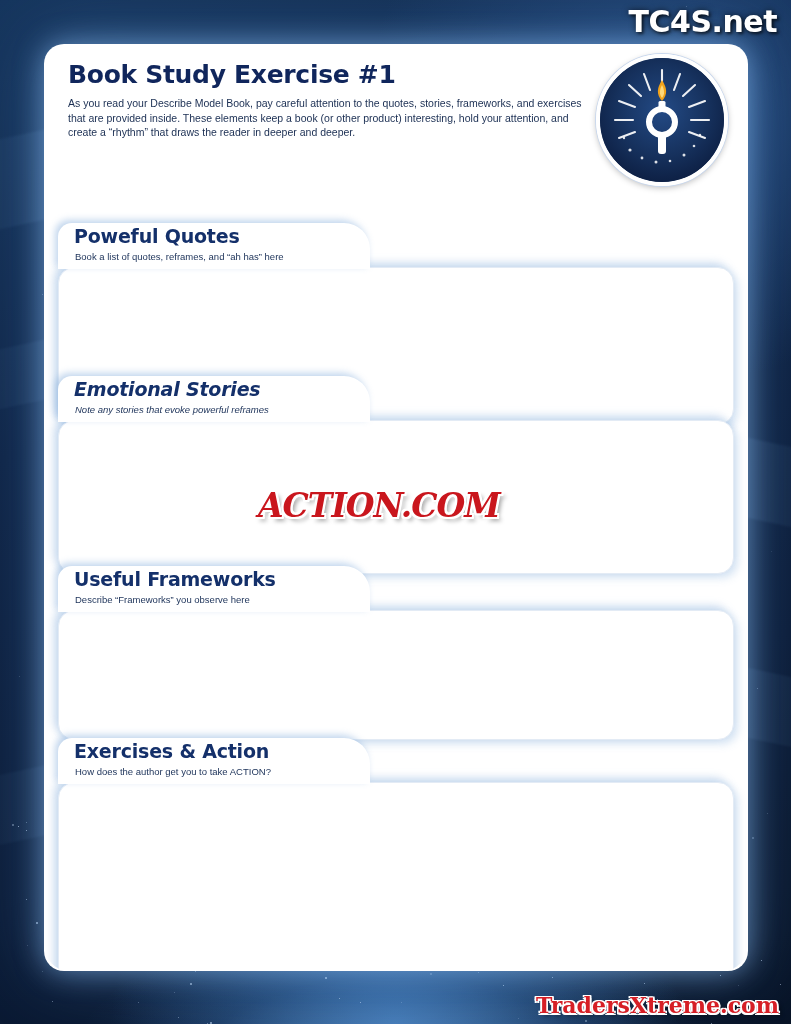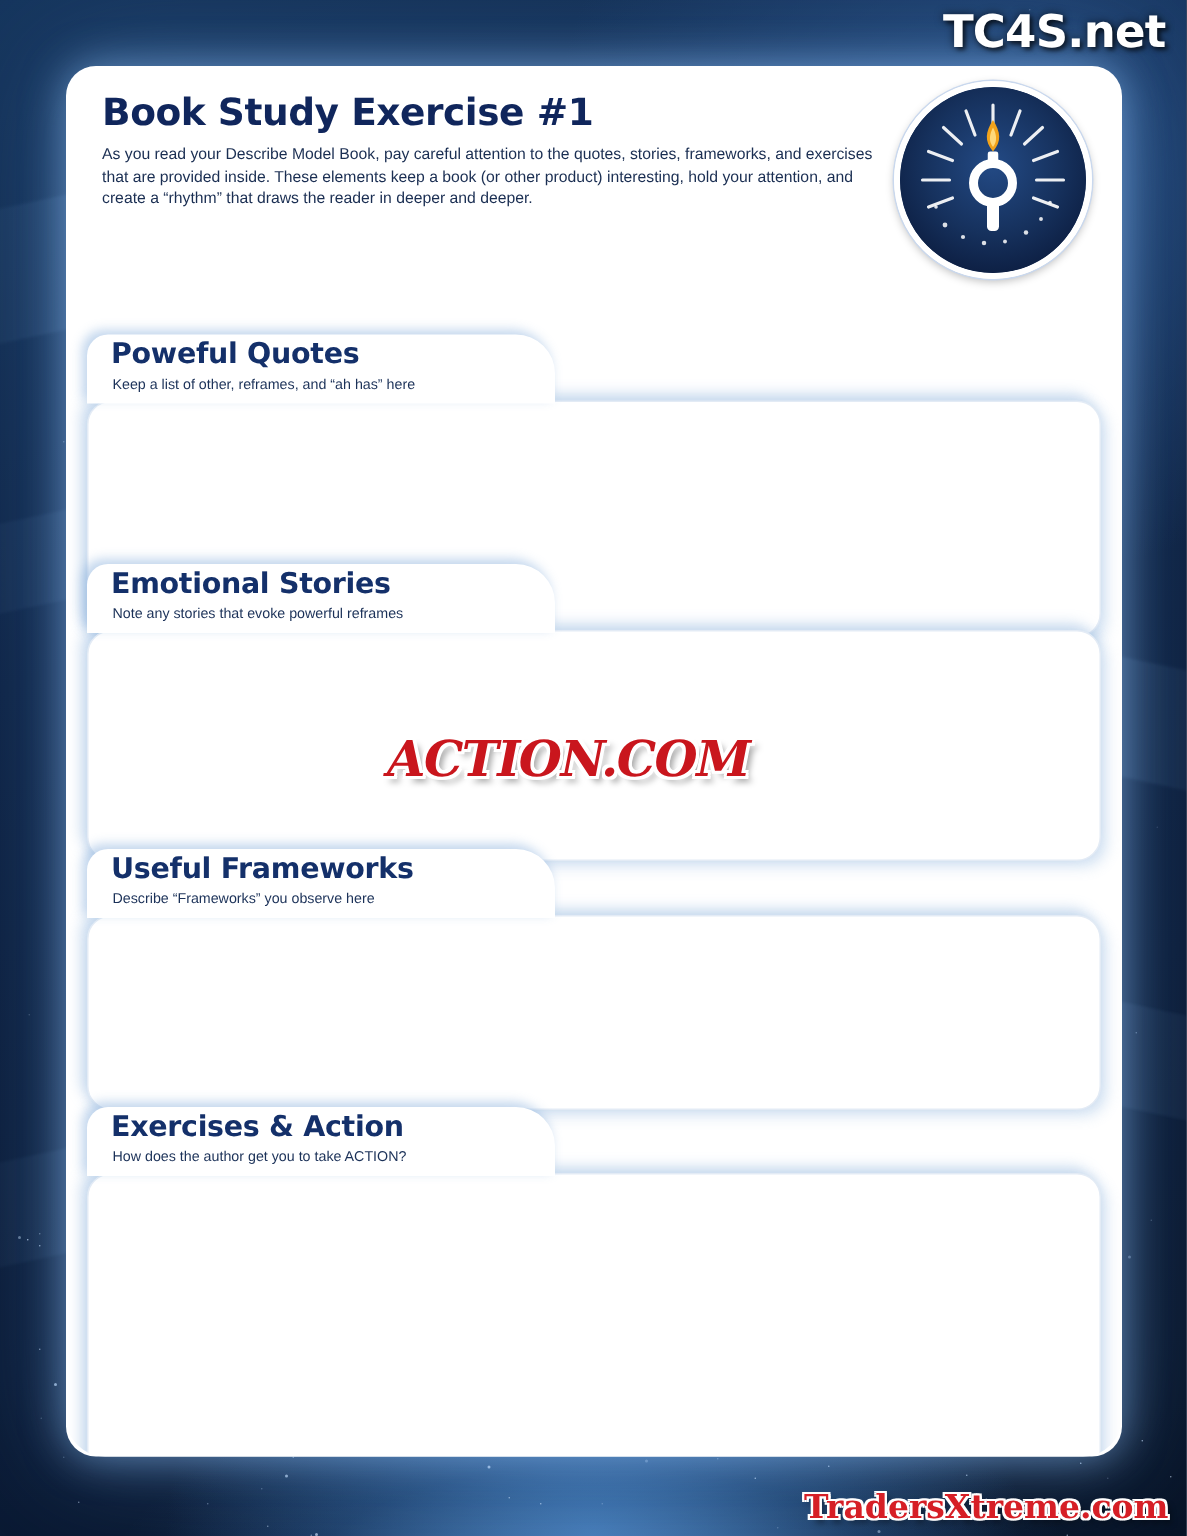--- a/index.html
+++ b/index.html
@@ -137,21 +137,21 @@
     position: relative;
     margin-top: -2px;
     background: #ffffff;
     border-radius: 16px;
     border: 1px solid #e3ebf5;
     box-shadow: -4px -4px 9px rgba(120,165,215,0.40), 4px 4px 9px rgba(120,165,215,0.30);
     z-index: 2;
   }
   .sec-quotes   { top: 162px; margin-top: 17px; }
   .sec-quotes   .field-box { height: 156px; }
-  .sec-stories  { top: 332px; }
+  .sec-stories  { top: 332px; font-style: italic; }
   .sec-stories  .field-box { height: 152px; }
   .sec-frame    { top: 522px; }
   .sec-frame    .field-box { height: 128px; }
   .sec-action   { top: 694px; }
   .sec-action   .field-box { height: 212px; }
 
   
   .wm-dlsub {
     position: absolute;
     left: 258px;
@@ -447,21 +447,21 @@
         <path d="M62 27 C59.5 32 59 36 62 40 C65 36 64.5 32 62 27 Z" fill="#ffd97a"></path>
         <rect x="58.5" y="43" width="7" height="8" rx="1.5" fill="#ffffff"></rect>
         <path d="M62 52 m-13 12 a13 13 0 1 1 26 0 a13 13 0 1 1 -26 0" fill="none" stroke="#ffffff" stroke-width="6"></path>
         <rect x="58" y="74" width="8" height="22" rx="3" fill="#ffffff"></rect>
       </svg>
     </div>
 
     <div class="section sec-quotes">
       <div class="tab">
         <div class="tab-title">Poweful Quotes</div>
-        <div class="tab-sub">Keep a list of other, reframes, and “ah has” here</div>
+        <div class="tab-sub">Book a list of quotes, reframes, and “ah has” here</div>
       </div>
       <div class="field-box"></div>
     </div>
 
     <div class="section sec-stories">
       <div class="tab">
         <div class="tab-title">Emotional Stories</div>
         <div class="tab-sub">Note any stories that evoke powerful reframes</div>
       </div>
       <div class="field-box"></div>

